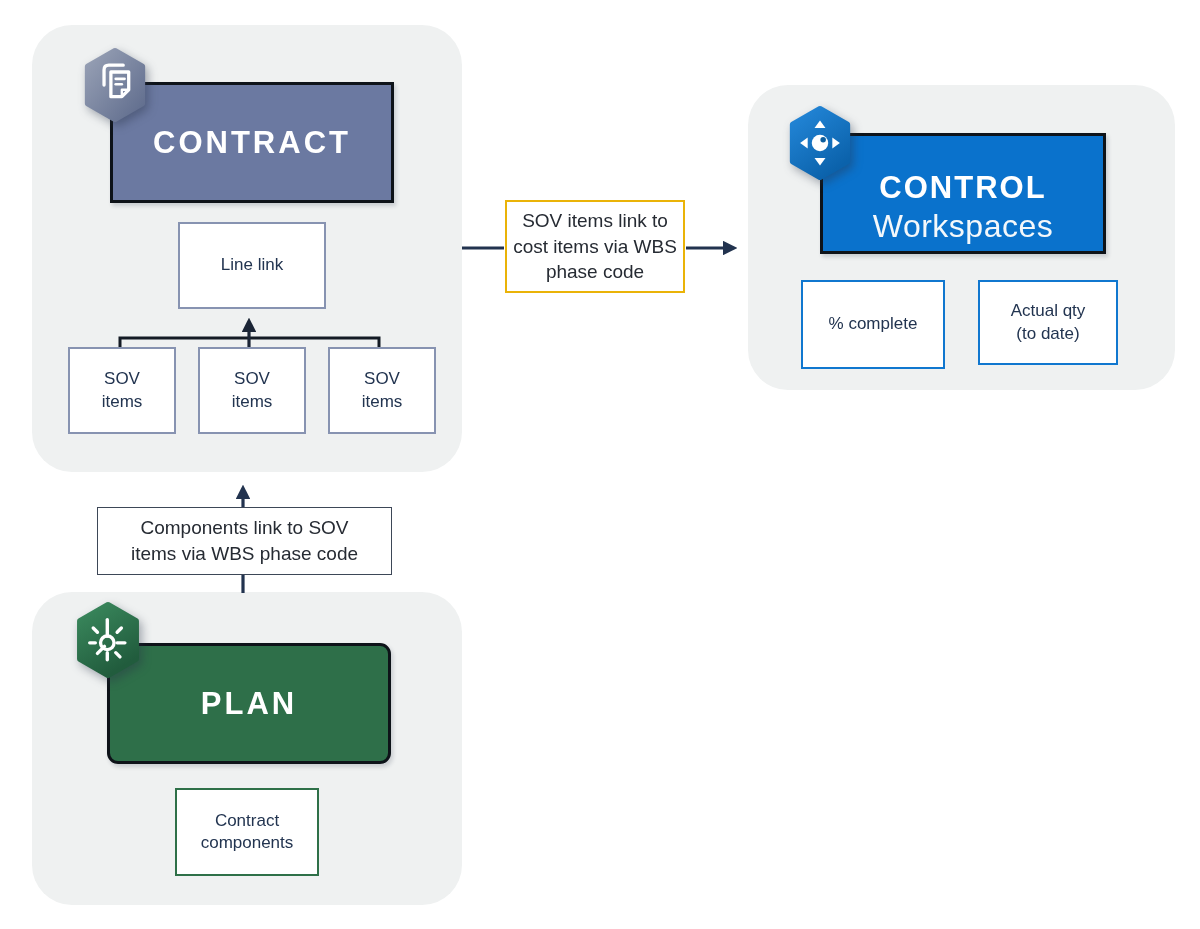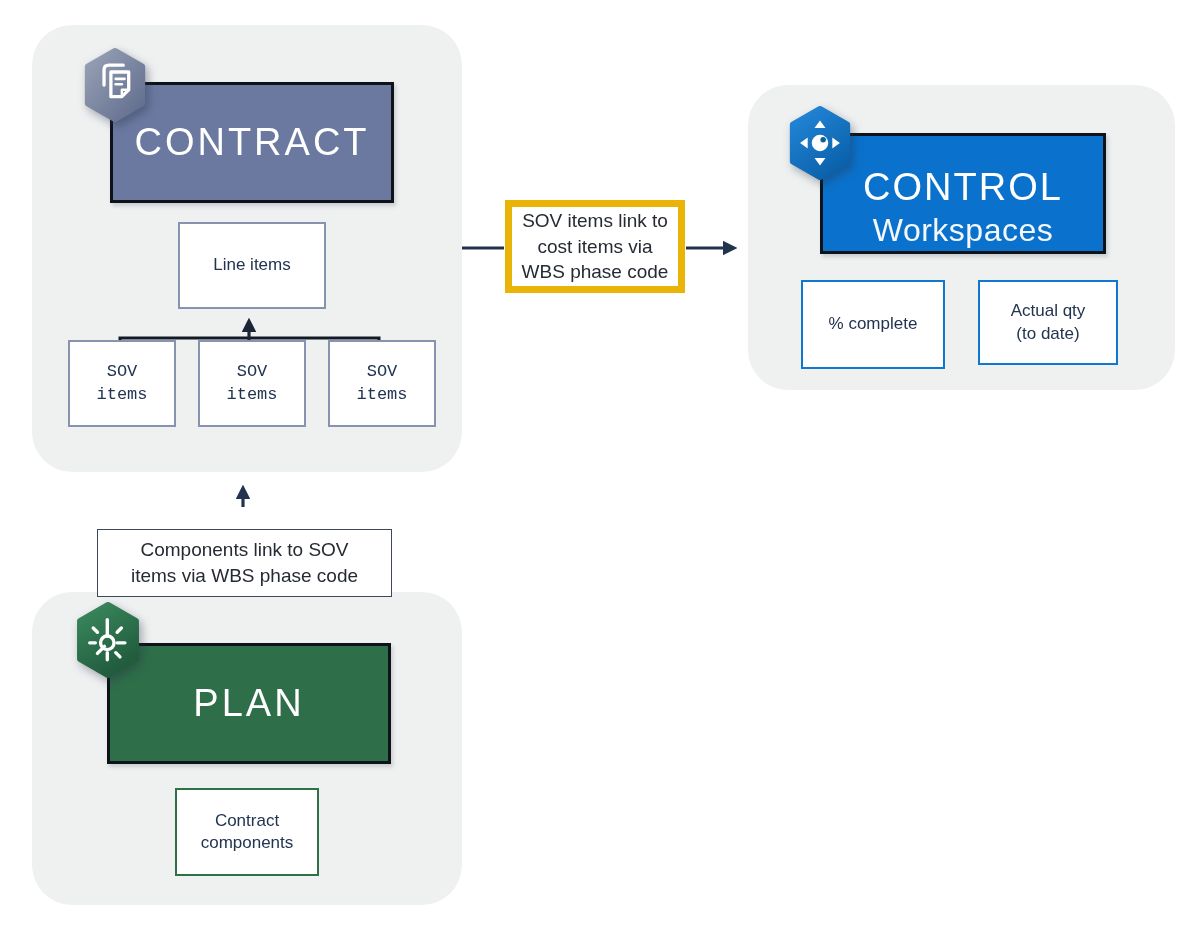--- a/index.html
+++ b/index.html
@@ -14,46 +14,46 @@
 
   svg.connectors{position:absolute;left:0;top:0;z-index:1;}
 
   .hdr{
     position:absolute;z-index:3;display:flex;flex-direction:column;align-items:center;justify-content:center;
     border:3px solid #0e1319;box-shadow:2px 3px 4px rgba(30,40,60,.18);
     color:#ffffff;text-align:center;line-height:1.15;
   }
   #hdr-contract{left:110px;top:82px;width:278px;height:115px;background:#6b79a1;}
   #hdr-control{left:820px;top:133px;width:280px;height:115px;background:#0a72cc;}
-  #hdr-plan{left:107px;top:643px;width:278px;height:115px;background:#2e6f49;}
-  .hdr .title{font-weight:normal;font-size:38px;letter-spacing:3px;}
+  #hdr-plan{left:107px;top:643px;width:278px;height:115px;background:#2e6f49;border-radius:11px;}
+  .hdr .title{font-weight:bold;font-size:31px;letter-spacing:3px;}
   .hdr .subtitle{font-size:32px;font-weight:400;letter-spacing:.5px;margin-top:2px;color:#f4f8fb;}
 
   .box{
     position:absolute;z-index:2;background:#ffffff;display:flex;align-items:center;justify-content:center;
     text-align:center;font-size:17px;line-height:1.3;color:#223450;
   }
   .box-slate{border:2px solid #8793b1;}
   .box-blue{border:2.5px solid #1077cf;}
   .box-green{border:2.5px solid #2e7048;}
   #box-line-items{left:178px;top:222px;width:144px;height:83px;}
-  .sov{top:340px;width:104px;height:83px;font-family:Liberation Mono, monospace;}
+  .sov{top:347px;width:104px;height:83px;}
   #sov-1{left:68px;} #sov-2{left:198px;} #sov-3{left:328px;}
   .sov span{display:inline-block;max-width:56px;}
   #box-pct{left:801px;top:280px;width:140px;height:85px;}
   #box-qty{left:978px;top:280px;width:140px;height:85px;padding:0 26px;box-sizing:border-box;}
   #box-components{left:175px;top:788px;width:140px;height:84px;}
   #box-components span{display:inline-block;max-width:112px;}
 
   .conn-label{
     position:absolute;z-index:2;background:#ffffff;display:flex;align-items:center;justify-content:center;
     text-align:center;color:#262b33;line-height:1.35;font-size:19px;
   }
-  #lbl-sov-cost{left:505px;top:200px;width:180px;height:93px;border:7px solid #eab308;padding:8px 6px;box-sizing:border-box;}
-  #lbl-comp-sov{left:97px;top:529px;width:293px;height:66px;border:1.5px solid #3d4757;}
+  #lbl-sov-cost{left:505px;top:200px;width:180px;height:93px;border:2px solid #eab308;padding:8px 6px;box-sizing:border-box;}
+  #lbl-comp-sov{left:97px;top:507px;width:293px;height:66px;border:1.5px solid #3d4757;}
   #lbl-comp-sov span{display:inline-block;max-width:232px;}
 
   .hex{position:absolute;z-index:4;filter:drop-shadow(3px 4px 5px rgba(40,50,70,.40));}
   #hex-contract{left:82px;top:48px;}
   #hex-control{left:787px;top:106px;}
   #hex-plan{left:74px;top:602px;}
 </style>
 </head>
 <body>
 
@@ -82,21 +82,21 @@
     <line x1="243" y1="593" x2="243" y2="573" stroke="#22334f" stroke-width="3.2"></line>
 
     <line x1="462" y1="248" x2="504" y2="248" stroke="#22334f" stroke-width="3.2"></line>
     <line x1="686" y1="248" x2="733" y2="248" stroke="#22334f" stroke-width="3.2" marker-end="url(#arrow-navy)"></line>
   </svg>
 
   <div class="hdr" id="hdr-contract">
     <div class="title">CONTRACT</div>
   </div>
   <div class="box box-slate" id="box-line-items">
-    <span>Line items</span>
+    <span>Line link</span>
   </div>
   <div class="box box-slate sov" id="sov-1">
     <span>SOV items</span>
   </div>
   <div class="box box-slate sov" id="sov-2">
     <span>SOV items</span>
   </div>
   <div class="box box-slate sov" id="sov-3">
     <span>SOV items</span>
   </div>

